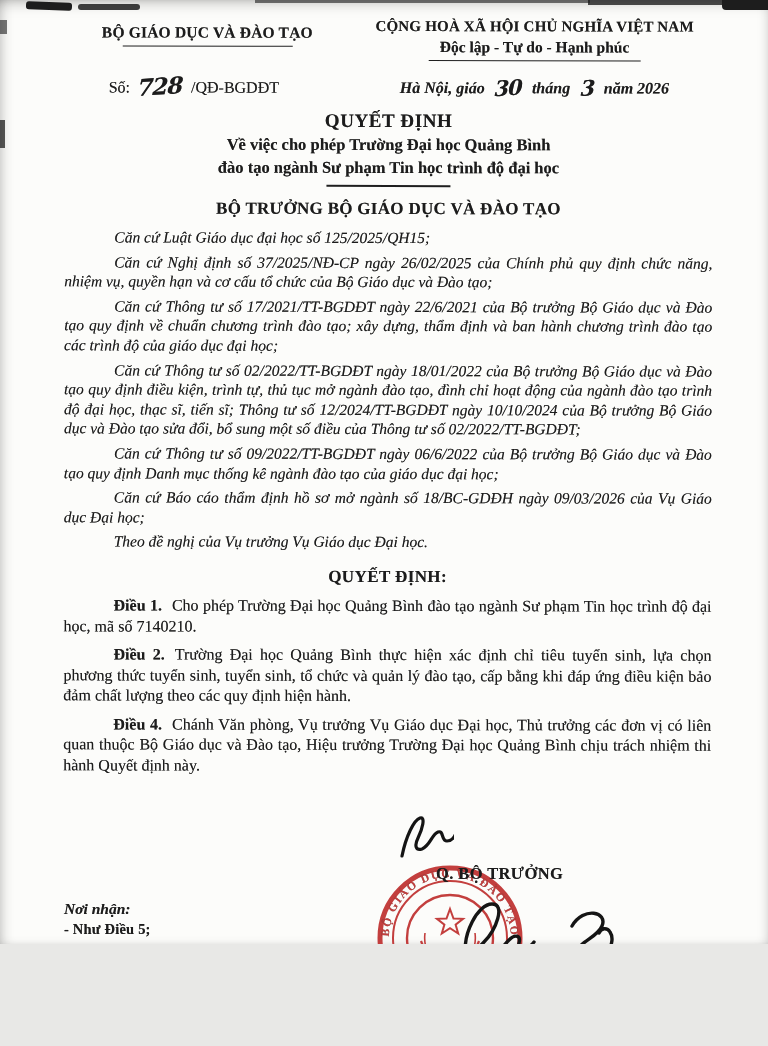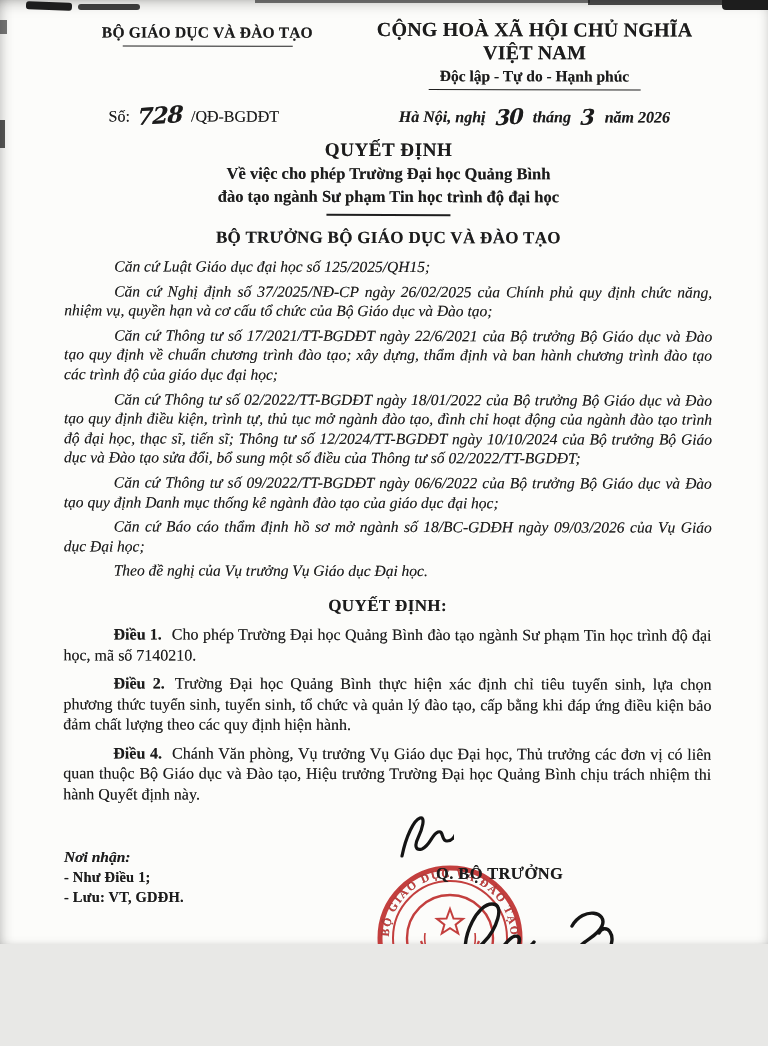--- a/index.html
+++ b/index.html
@@ -15,21 +15,21 @@
   }
   .scan-text{text-shadow:0 0 .45px rgba(20,20,20,.55);}
   .content{position:absolute;left:64px;right:56px;top:18px;transform:rotate(.12deg);}
   
   .hdr{display:flex;justify-content:space-between;align-items:flex-start;}
   .hdr-left{width:44%;text-align:center;padding-top:6px;}
   .hdr-left .org{font-weight:bold;font-size:15.5px;letter-spacing:.2px;}
   .rule{height:0;border-bottom:1.6px solid #1f1f1f;margin:4px auto 0;}
   .rule-org{width:170px;}
   .hdr-right{width:55%;text-align:center;}
-  .motto1{font-weight:bold;font-size:20px;letter-spacing:.2px;}
+  .motto1{font-weight:bold;font-size:15px;letter-spacing:.2px;}
   .motto2{font-weight:bold;font-size:15.5px;margin-top:3px;}
   .rule-motto{width:212px;}
   .numdate{display:flex;justify-content:space-between;margin-top:12px;align-items:baseline;}
   .num{font-size:16px;padding-left:44px;width:44%;box-sizing:border-box;}
   .date{font-size:16px;font-weight:bold;font-style:italic;width:55%;text-align:center;}
   .hw{font-family:"DejaVu Serif",serif;font-style:italic;font-weight:bold;
       display:inline-block;transform:rotate(-4deg) skewX(-6deg);letter-spacing:-1px;}
   .hw-num{font-size:23px;vertical-align:-2px;padding:0 4px;}
   .hw-day{font-size:21px;vertical-align:-2px;padding:0 6px;}
   
@@ -42,21 +42,21 @@
   .preamble{margin-top:9px;}
   .preamble p{
     margin:0 0 5px 0;font-style:italic;font-size:15.5px;line-height:19.6px;
     text-align:justify;text-indent:50px;
   }
   
   .decision-heading{font-weight:bold;font-size:17px;text-align:center;margin:15px 0 9px;letter-spacing:.4px;}
   .article{margin:0 0 8px 0;font-size:16px;line-height:20.6px;text-align:justify;text-indent:50px;}
   .art-label{font-weight:bold;margin-right:10px;}
   
-  .recipients{position:absolute;left:64px;top:848px;}
+  .recipients{position:absolute;left:64px;top:900px;}
   .recipients-title{font-weight:bold;font-style:italic;font-size:15.5px;}
   .recipient-line{font-size:14.5px;font-weight:bold;margin-top:3px;letter-spacing:.2px;}
   .signer{position:absolute;left:436px;top:864px;width:268px;text-align:left;z-index:3;}
   .signer-title{font-weight:bold;font-size:16.5px;letter-spacing:.4px;}
   .signer-name{position:absolute;left:0;right:0;top:114px;font-weight:bold;font-size:16.5px;font-style:italic;}
   .seal{position:absolute;left:375px;top:863px;width:150px;height:150px;z-index:2;
         filter:blur(.35px);opacity:.92;}
   .signature-svg{position:absolute;left:452px;top:892px;z-index:4;}
   .init-mark{position:absolute;left:396px;top:812px;z-index:4;}
   
@@ -101,21 +101,21 @@
       </div>
     </div>
 
     <div class="numdate">
       <div class="num">
         <span>Số:</span>
         <span class="hw hw-num">728</span>
         <span>/QĐ-BGDĐT</span>
       </div>
       <div class="date">
-        <span>Hà Nội, nghị</span>
+        <span>Hà Nội, giáo</span>
         <span class="hw hw-day">30</span>
         <span>tháng</span>
         <span class="hw hw-day">3</span>
         <span>năm 2026</span>
       </div>
     </div>
 
     <div class="title-block">
       <div class="doc-type">QUYẾT ĐỊNH</div>
       <div class="doc-sub">Về việc cho phép Trường Đại học Quảng Bình</div>
@@ -142,21 +142,21 @@
     <p class="article"><strong class="art-label">Điều 4.</strong><span>Chánh Văn phòng, Vụ trưởng Vụ Giáo dục Đại học, Thủ trưởng các đơn vị có liên quan thuộc Bộ Giáo dục và Đào tạo, Hiệu trưởng Trường Đại học Quảng Bình chịu trách nhiệm thi hành Quyết định này.</span></p>
 
   </div>
 
   <svg class="init-mark" width="58" height="48" viewBox="0 0 58 48">
     <path d="M6,44 C10,24 18,8 24,6 c6,-2 2,12 -2,20 c-4,8 -2,13 4,11 c8,-3 10,-15 16,-17 c6,-2 3,9 9,9 c5,0 8,-5 9,-8" fill="none" stroke="#141414" stroke-width="3.2" stroke-linecap="round"></path>
   </svg>
 
   <div class="recipients">
     <div class="recipients-title">Nơi nhận:</div>
-    <div class="recipient-line">- Như Điều 1;</div>
+    <div class="recipient-line">- Như Điều 5;</div>
     <div class="recipient-line">- Lưu: VT, GDĐH.</div>
   </div>
 
   <svg class="seal" viewBox="0 0 150 150">
     <g stroke="#bf2f2f" fill="none">
       <circle cx="75" cy="75" r="70" stroke-width="5"></circle>
       <circle cx="75" cy="75" r="57" stroke-width="2"></circle>
       <circle cx="75" cy="75" r="43" stroke-width="2.4"></circle>
 
       <polygon points="75,46 78.5,55.5 88,55.8 80.6,61.6 83.2,70.5 75,65.2 66.8,70.5 69.4,61.6 62,55.8 71.5,55.5" stroke-width="2" fill="none"></polygon>

